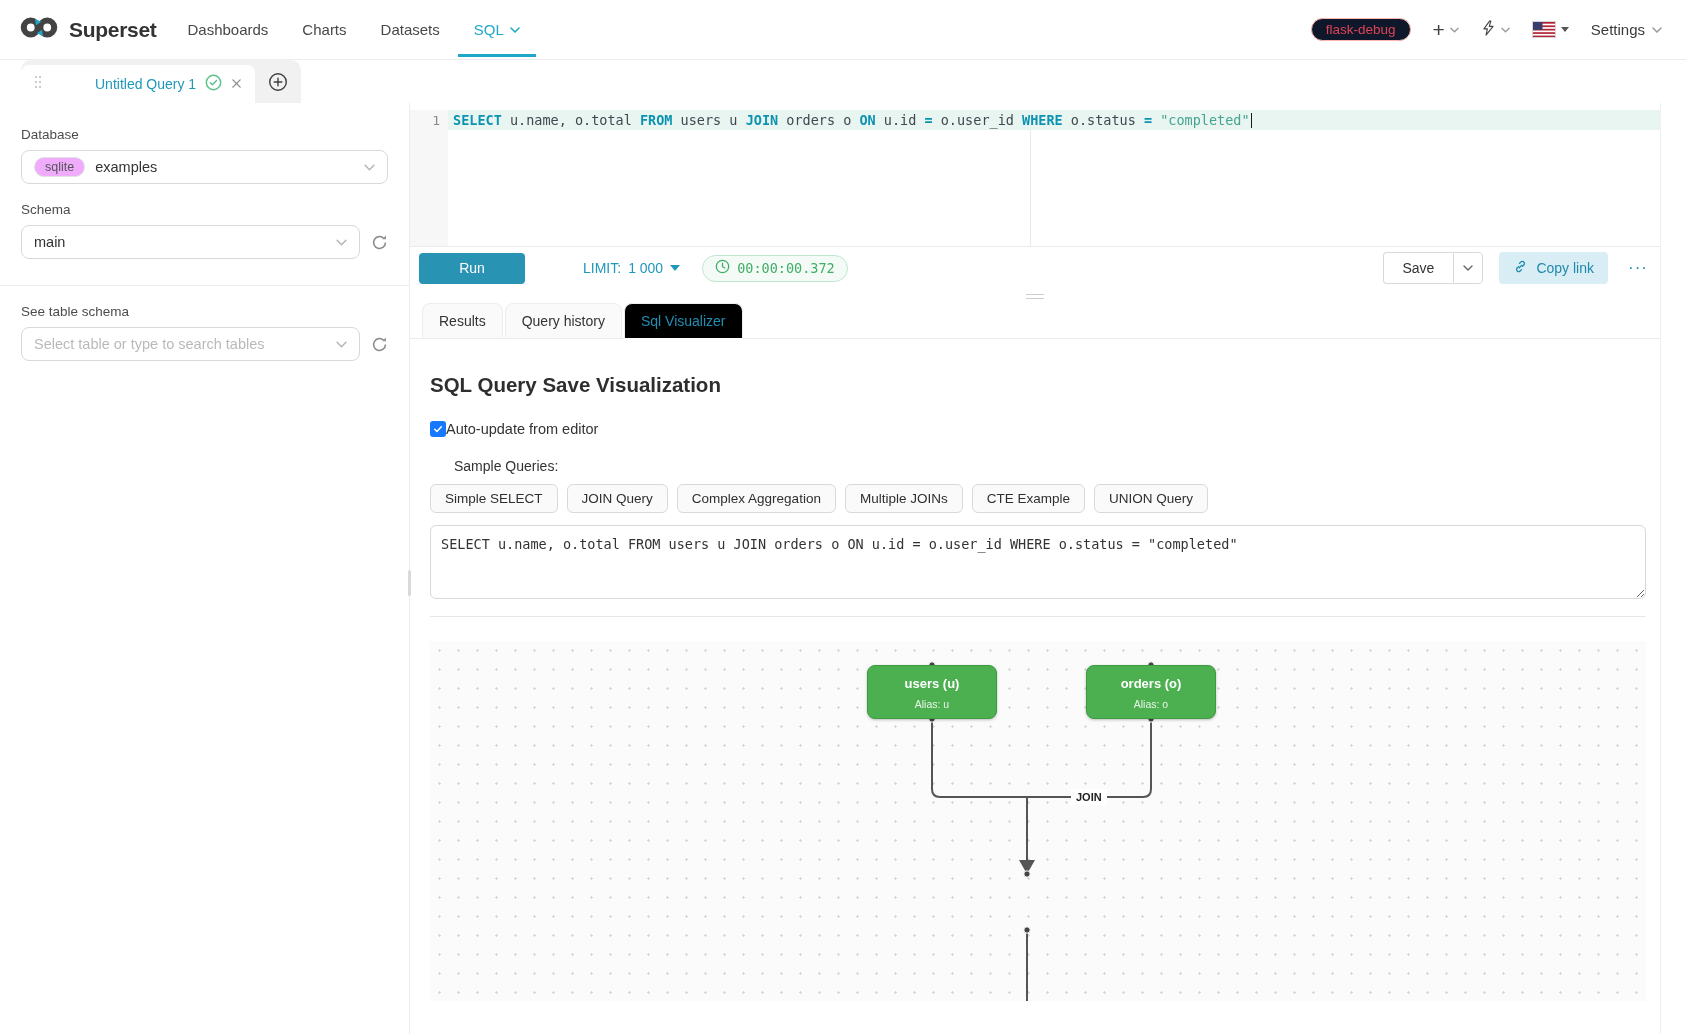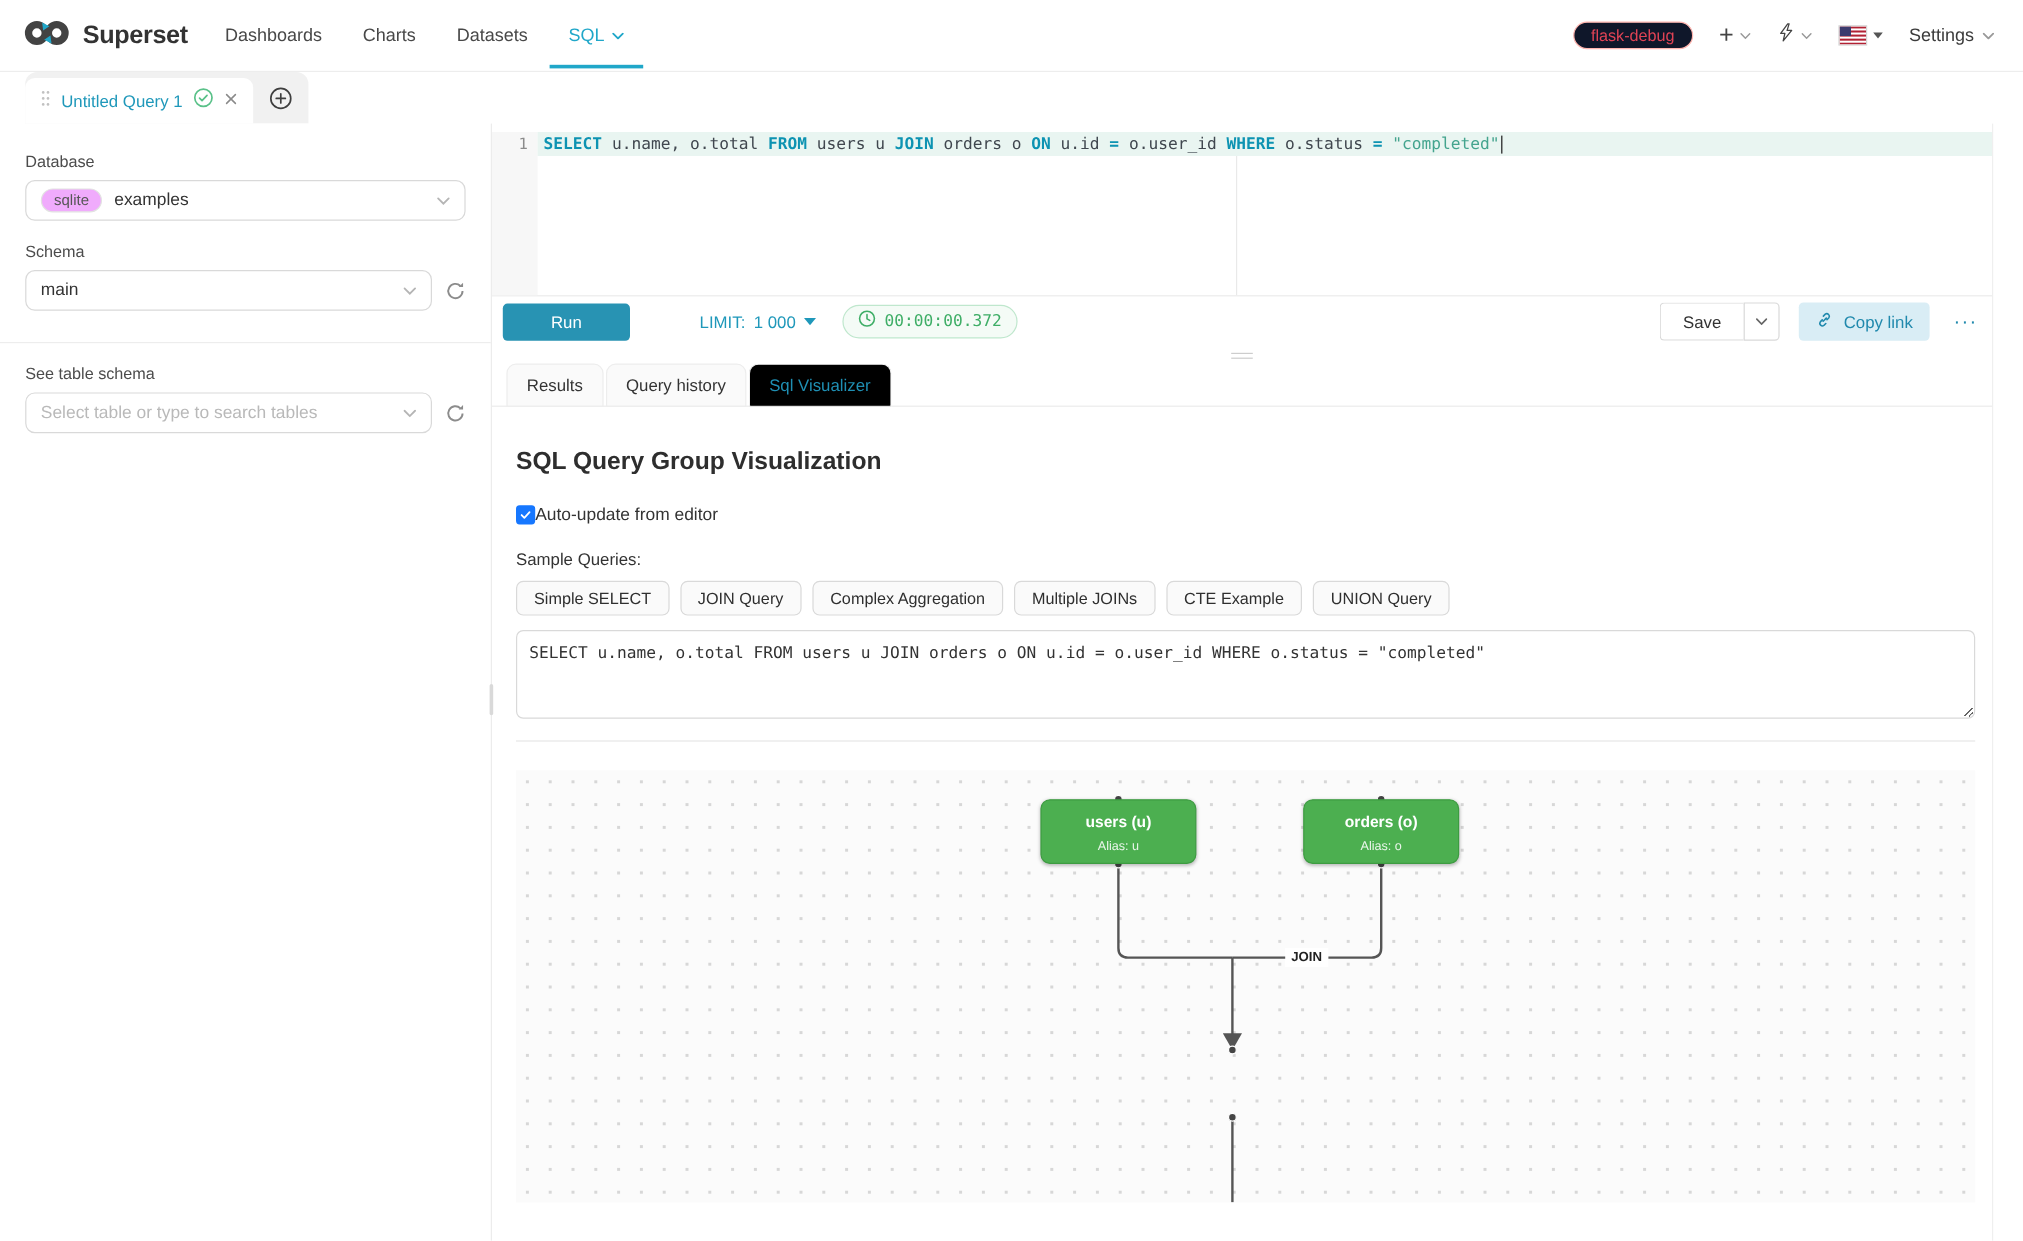--- a/index.html
+++ b/index.html
@@ -25,21 +25,21 @@
   .chev{ color:#9a9a9a; display:inline-flex; }
   .nav-item.active .chev{ color:var(--accent); }
   .flag-wrap{ border:1px solid #d5d5d5; line-height:0; }
   .caret-down{ width:0; height:0; border-left:4px solid transparent; border-right:4px solid transparent; border-top:5px solid #555; }
 
   
   .tab-strip{ height:43px; display:flex; align-items:flex-end; padding-left:21px; background:#fff; }
   .tabs-wrap{ display:inline-flex; align-items:flex-end; background:#f1f1f1; border-radius:10px 10px 0 0; padding-top:5px; }
   .query-tab{ height:38px; background:#fff; border-radius:8px 8px 0 0; display:flex; align-items:center;
     gap:9px; padding:0 13px; cursor:pointer; }
-  .query-tab-label{ font-size:14px; color:#1f98ba; }
+  .query-tab-label{ font-size:14px; color:#1f98ba;margin-left:44px; }
   .add-tab{ width:46px; height:38px; display:flex; align-items:center; justify-content:center; cursor:pointer; }
 
   
   .content-row{ display:flex; height:931px; }
 
   
   .sidebar{ width:410px; min-width:410px; padding:12px 21px 0 21px; border-right:1px solid #ececec; position:relative; background:#fff; }
   .side-label{ font-size:13.5px; color:#4c4c4c; margin:18px 0 8px; }
   .side-label.first{ margin-top:12px; }
   .select{ height:34px; border:1px solid var(--border); border-radius:8px; background:#fff;
@@ -98,21 +98,21 @@
   .stab{ height:36px; display:flex; align-items:center; padding:0 16px; font-size:14px; color:#333;
     background:#fafafa; border:1px solid #ededed; border-radius:8px 8px 0 0; margin-bottom:-1px; cursor:pointer; }
   .stab.active{ background:#000000; color:var(--link); border-bottom-color:#fff; }
 
   
   .visualizer{ flex:1; padding:0 14px 0 20px; overflow:hidden; }
   .viz-title{ margin-top:34px; font-size:20.5px; font-weight:bold; color:#2e2e2e; }
   .checkbox-row{ margin-top:24px; display:flex; cursor:pointer; }
   .checkbox{ width:16px; height:16px; border-radius:3px; background:#1677ff; display:flex; align-items:center; justify-content:center; }
   .checkbox-label{ font-size:14.5px; color:#333; }
-  .samples-label{ margin-top:21px; font-size:14px; color:#333; }
+  .samples-label{ margin-top:21px; font-size:14px; color:#333;margin-left:24px; }
   .sample-btns{ margin-top:10px; display:flex; gap:9px; }
   .sample-btn{ height:29px; padding:0 14px; font-size:13.5px; color:#2f2f2f; background:#fafafa;
     border:1px solid var(--border); border-radius:6px; cursor:pointer; font-family:"Liberation Sans",sans-serif; }
   .query-textarea{ margin-top:12px; width:100%; height:74px; border:1px solid var(--border); border-radius:6px;
     padding:8px 10px; font-family:"DejaVu Sans Mono", monospace; font-size:13.5px; color:#333; line-height:1.5; resize:both; }
   .legend-row{ margin-top:18px; display:flex; align-items:center; gap:7px; }
   .legend-label{ font-size:14px; color:#333; margin-right:3px; }
   .badge{ padding:2.5px 9px; border-radius:4px; font-size:12.5px; }
   .viz-hr{ border:none; border-top:1px solid #e7e7e7; margin-top:13px; }
 
@@ -351,21 +351,21 @@
       <div class="grip"></div>
     </div>
 
     <div class="south-tabs">
       <div class="stab">Results</div>
       <div class="stab">Query history</div>
       <div class="stab active">Sql Visualizer</div>
     </div>
 
     <div class="visualizer">
-      <h1 class="viz-title">SQL Query Group Visualization</h1>
+      <h1 class="viz-title">SQL Query Save Visualization</h1>
 
       <div class="checkbox-row">
         <span class="checkbox">
           <svg width="12" height="12" viewBox="0 0 16 16">
               <path d="M3.6 8.3l3 3 5.8-6.2" stroke="#fff" stroke-width="2" fill="none" stroke-linecap="round" stroke-linejoin="round"></path>
             </svg>
         </span>
         <span class="checkbox-label">Auto-update from editor</span>
       </div>
 

